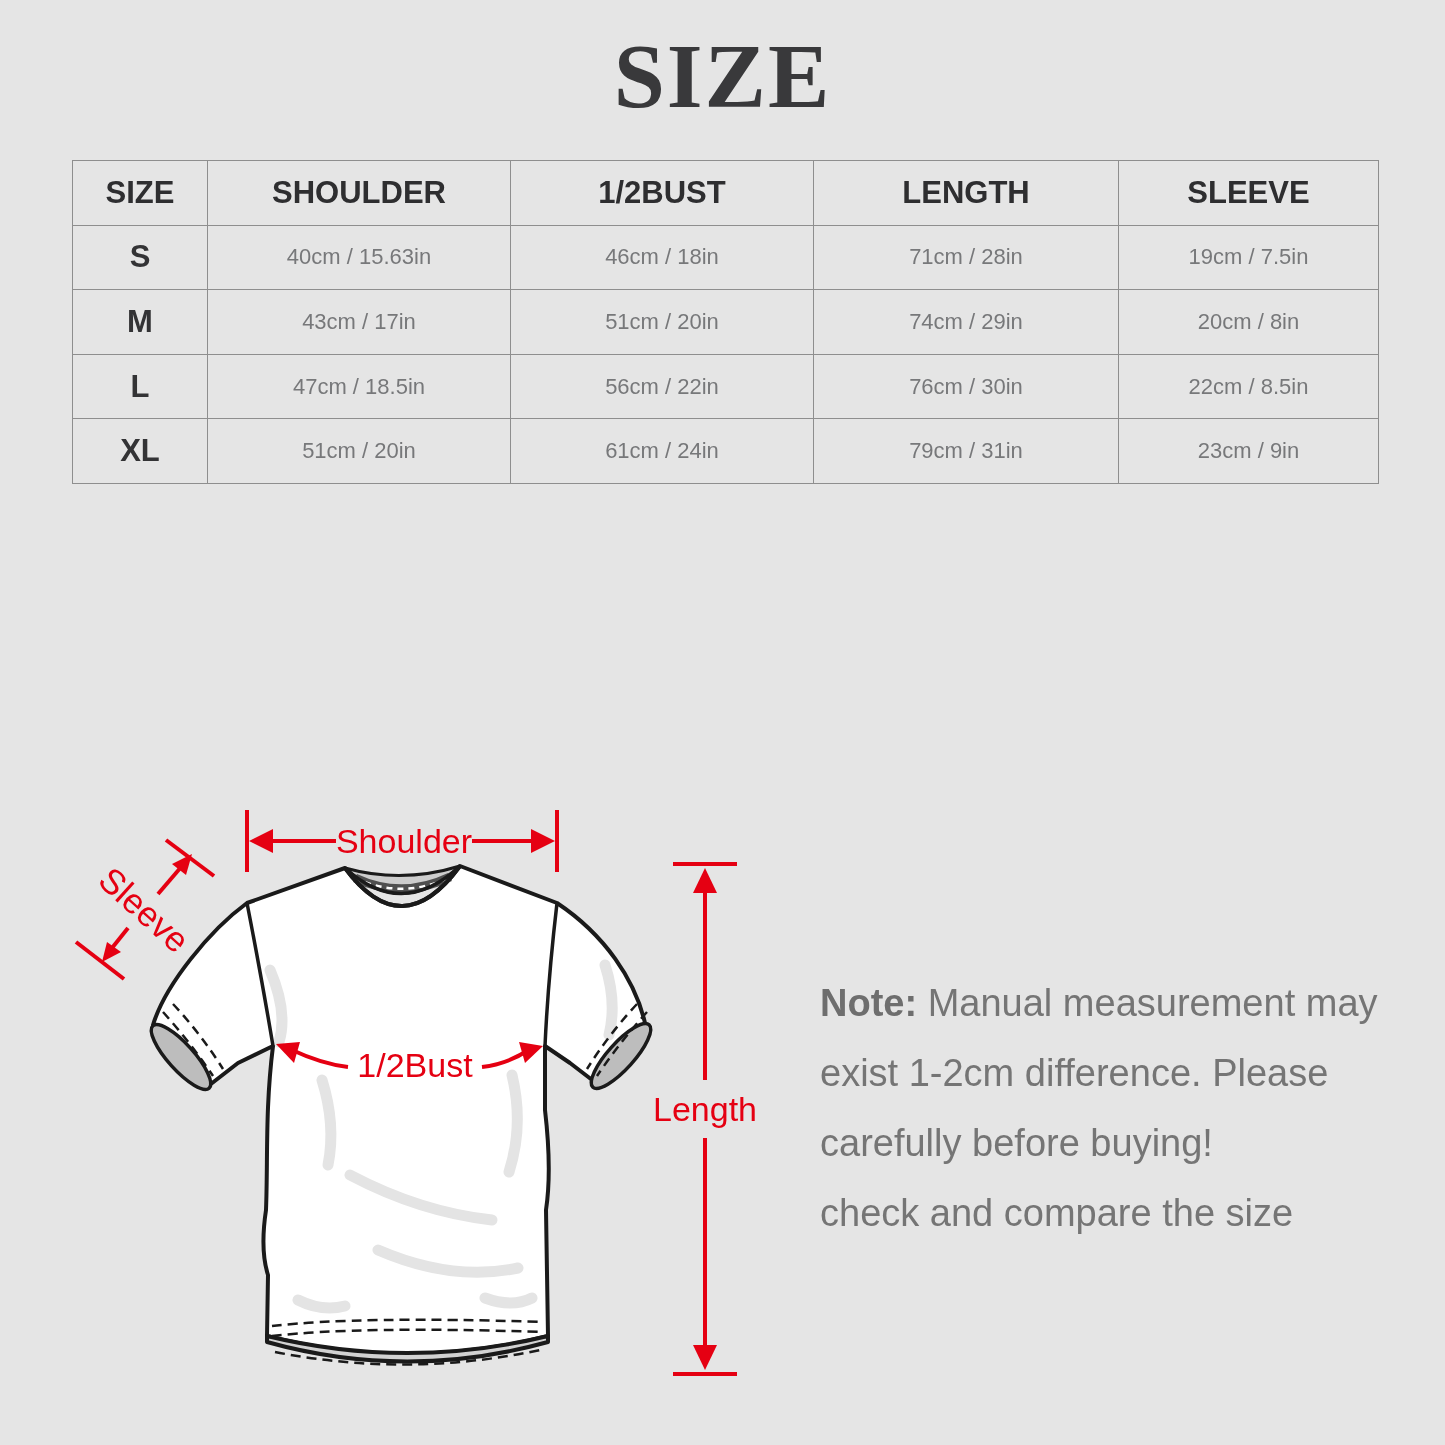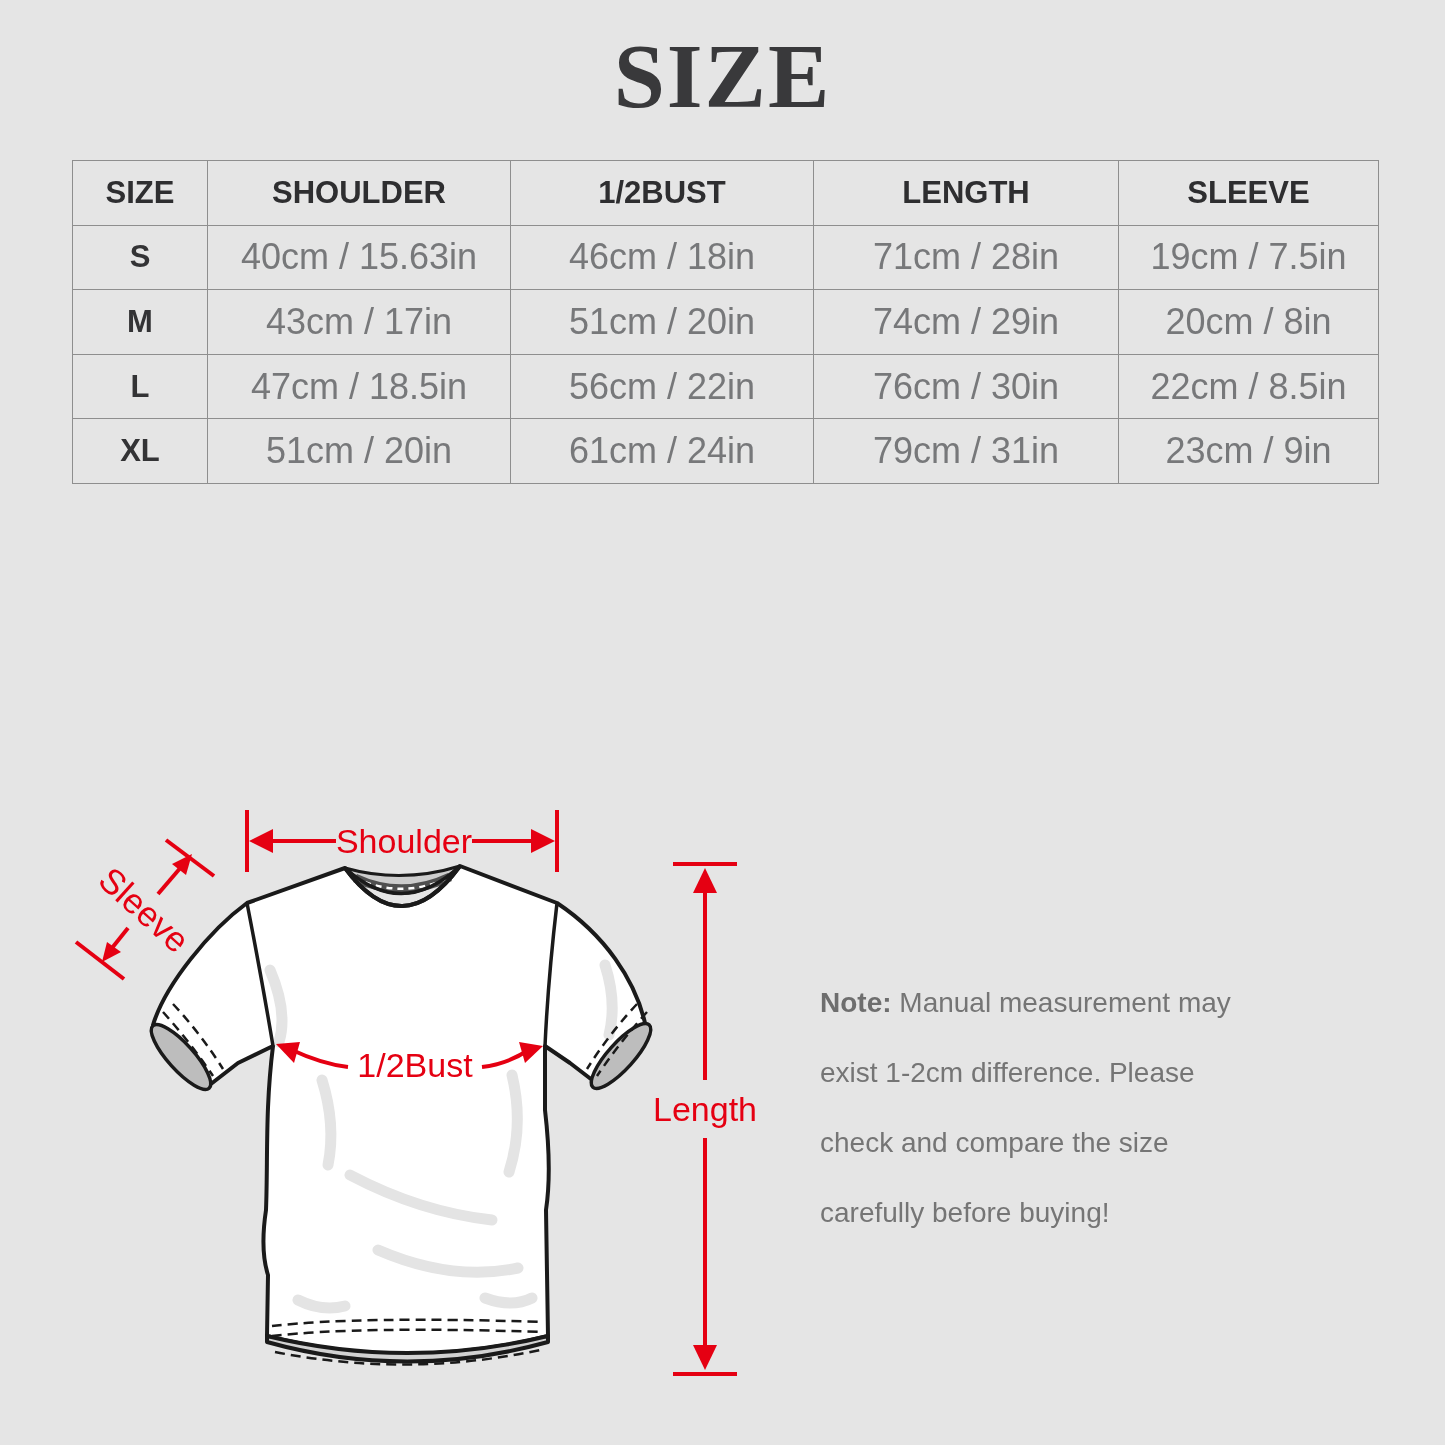--- a/index.html
+++ b/index.html
@@ -8,25 +8,25 @@
   .title{position:absolute;top:30px;left:0;width:1445px;margin:0;text-align:center;
          font-family:"Liberation Serif", serif;font-weight:bold;font-size:92px;
          letter-spacing:2px;color:#39393b;line-height:1;}
   table.size-table{position:absolute;left:72px;top:160px;width:1306px;
          border-collapse:collapse;table-layout:fixed;}
   table.size-table th, table.size-table td{
          border:1px solid #8e8e8e;height:63.6px;text-align:center;vertical-align:middle;
          padding:0;white-space:nowrap;}
   table.size-table th{font-size:31px;font-weight:bold;color:#2e2e30;}
   td.size-cell{font-size:31px;font-weight:bold;color:#333335;}
-  td.val-cell{font-size:36px;font-weight:normal;color:#77787a;}
+  td.val-cell{font-size:22px;font-weight:normal;color:#77787a;}
   svg.diagram{position:absolute;left:60px;top:780px;width:730px;height:660px;}
   .measure-label{font-family:"Liberation Sans", sans-serif;font-weight:normal;}
   .note{position:absolute;left:820px;top:968px;width:600px;color:#757575;
-        font-size:28px;line-height:70px;}
+        font-size:38px;line-height:70px;}
   .note-bold{font-weight:bold;color:#6e6e6e;}
 </style>
 </head>
 <body>
 
 <div class="page">
 
   <h1 class="title">SIZE</h1>
 
   <table class="size-table">
@@ -163,17 +163,17 @@
       <text class="measure-label" x="344" y="73" font-size="34" text-anchor="middle">Shoulder</text>
       <text class="measure-label" x="84" y="142" font-size="35" text-anchor="middle" transform="rotate(42 84 130)">Sleeve</text>
       <text class="measure-label" x="355" y="297" font-size="34" text-anchor="middle">1/2Bust</text>
       <text class="measure-label" x="645" y="341" font-size="34" text-anchor="middle">Length</text>
     </g>
   </svg>
 
   <div class="note">
     <div class="note-line"><span class="note-bold">Note:</span> <span>Manual measurement may</span></div>
     <div class="note-line">exist 1-2cm difference. Please</div>
+    <div class="note-line">carefully before buying!</div>
     <div class="note-line">check and compare the size</div>
-    <div class="note-line">carefully before buying!</div>
   </div>
 
 </div>
 
 </body></html>

